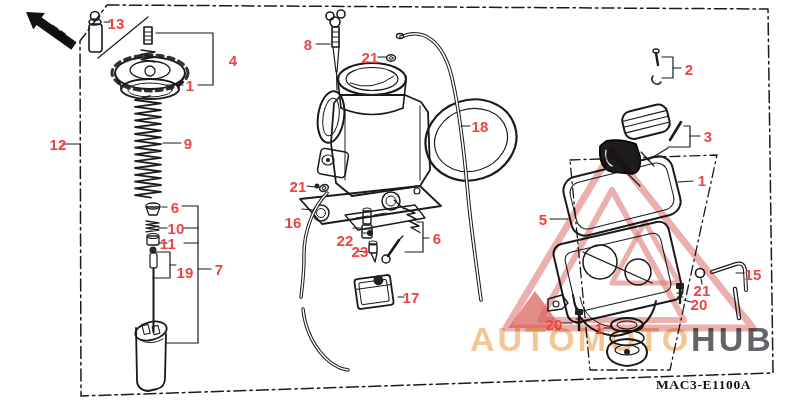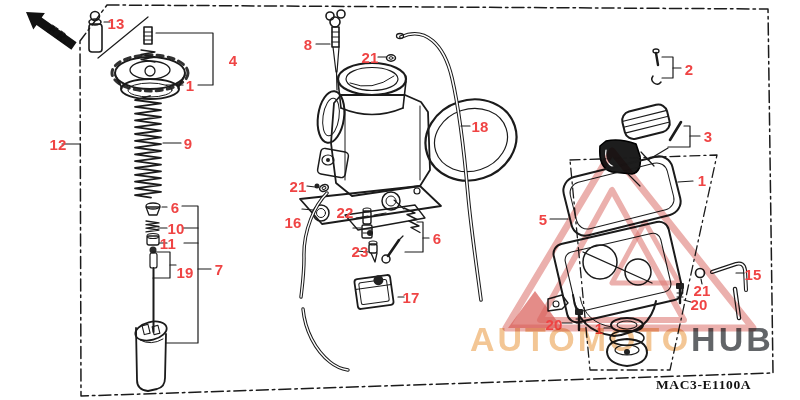--- a/index.html
+++ b/index.html
@@ -300,21 +300,21 @@
 <div class="lbl" style="left:175px;top:207px">6</div>
 <div class="lbl" style="left:176px;top:228px">10</div>
 <div class="lbl" style="left:168px;top:243px">11</div>
 <div class="lbl" style="left:185px;top:272px">19</div>
 <div class="lbl" style="left:219px;top:269px">7</div>
 <div class="lbl" style="left:308px;top:44px">8</div>
 <div class="lbl" style="left:370px;top:57px">21</div>
 <div class="lbl" style="left:480px;top:126px">18</div>
 <div class="lbl" style="left:298px;top:186px">21</div>
 <div class="lbl" style="left:293px;top:222px">16</div>
-<div class="lbl" style="left:345px;top:212px">22</div>
+<div class="lbl" style="left:345px;top:240px">22</div>
 <div class="lbl" style="left:360px;top:251px">23</div>
 <div class="lbl" style="left:437px;top:238px">6</div>
 <div class="lbl" style="left:411px;top:297px">17</div>
 <div class="lbl" style="left:689px;top:69px">2</div>
 <div class="lbl" style="left:708px;top:136px">3</div>
 <div class="lbl" style="left:702px;top:180px">1</div>
 <div class="lbl" style="left:543px;top:219px">5</div>
 <div class="lbl" style="left:753px;top:274px">15</div>
 <div class="lbl" style="left:702px;top:290px">21</div>
 <div class="lbl" style="left:699px;top:304px">20</div>

